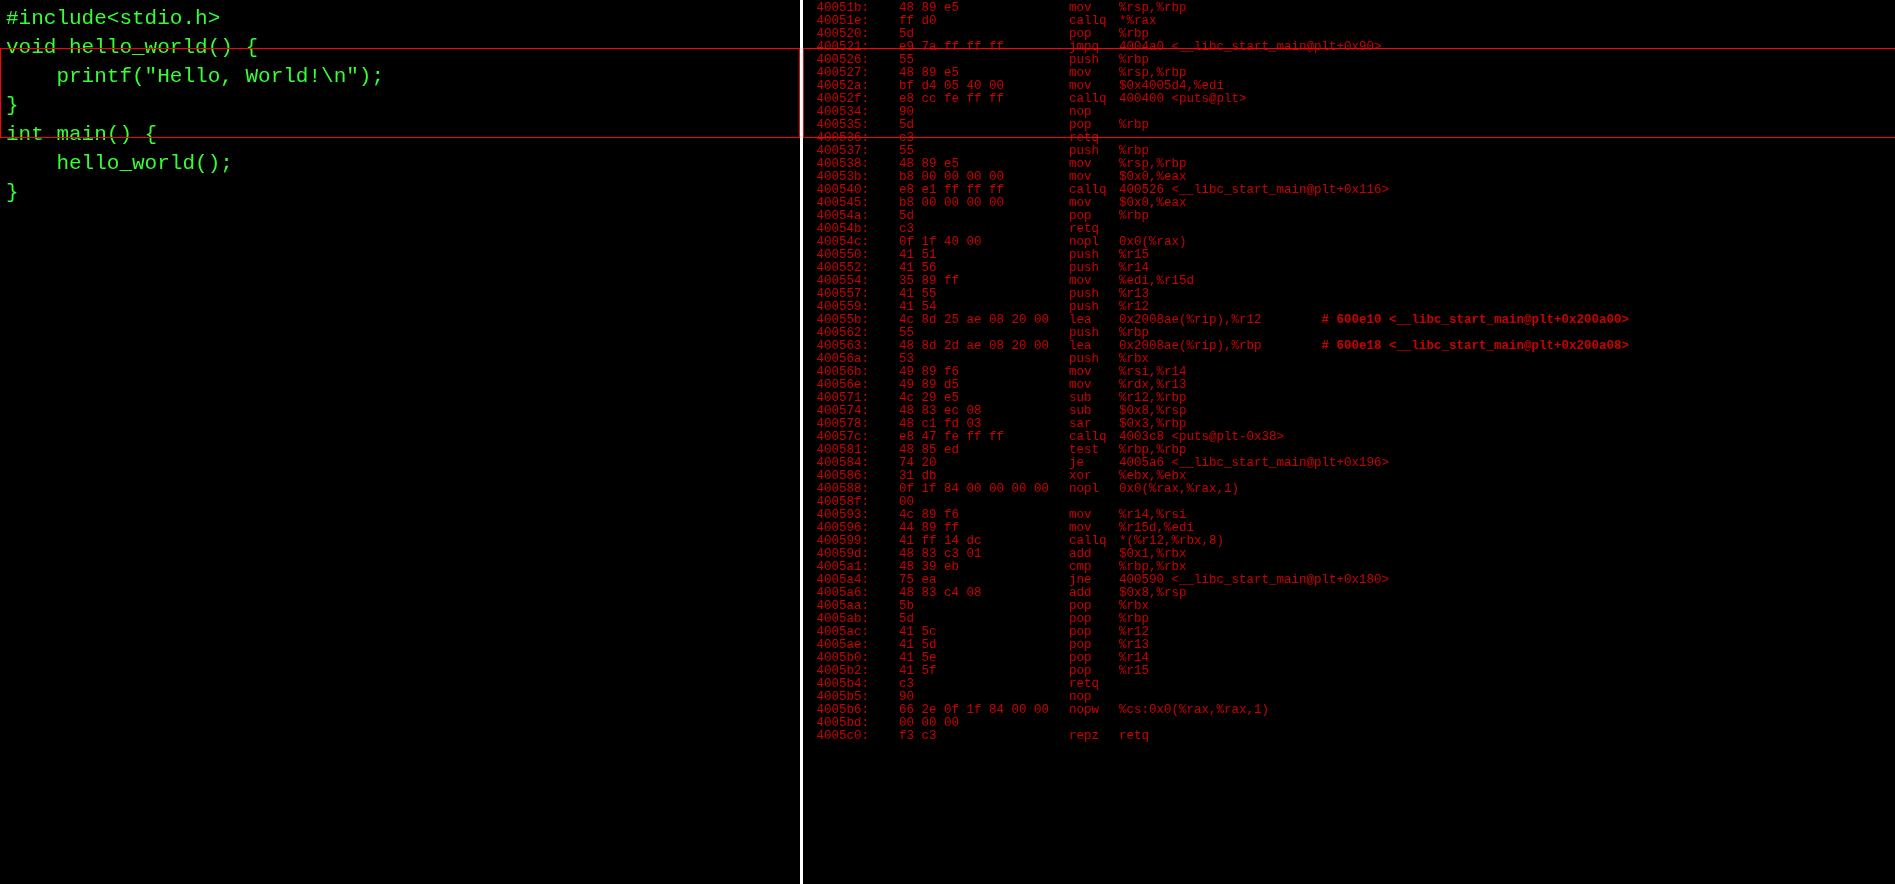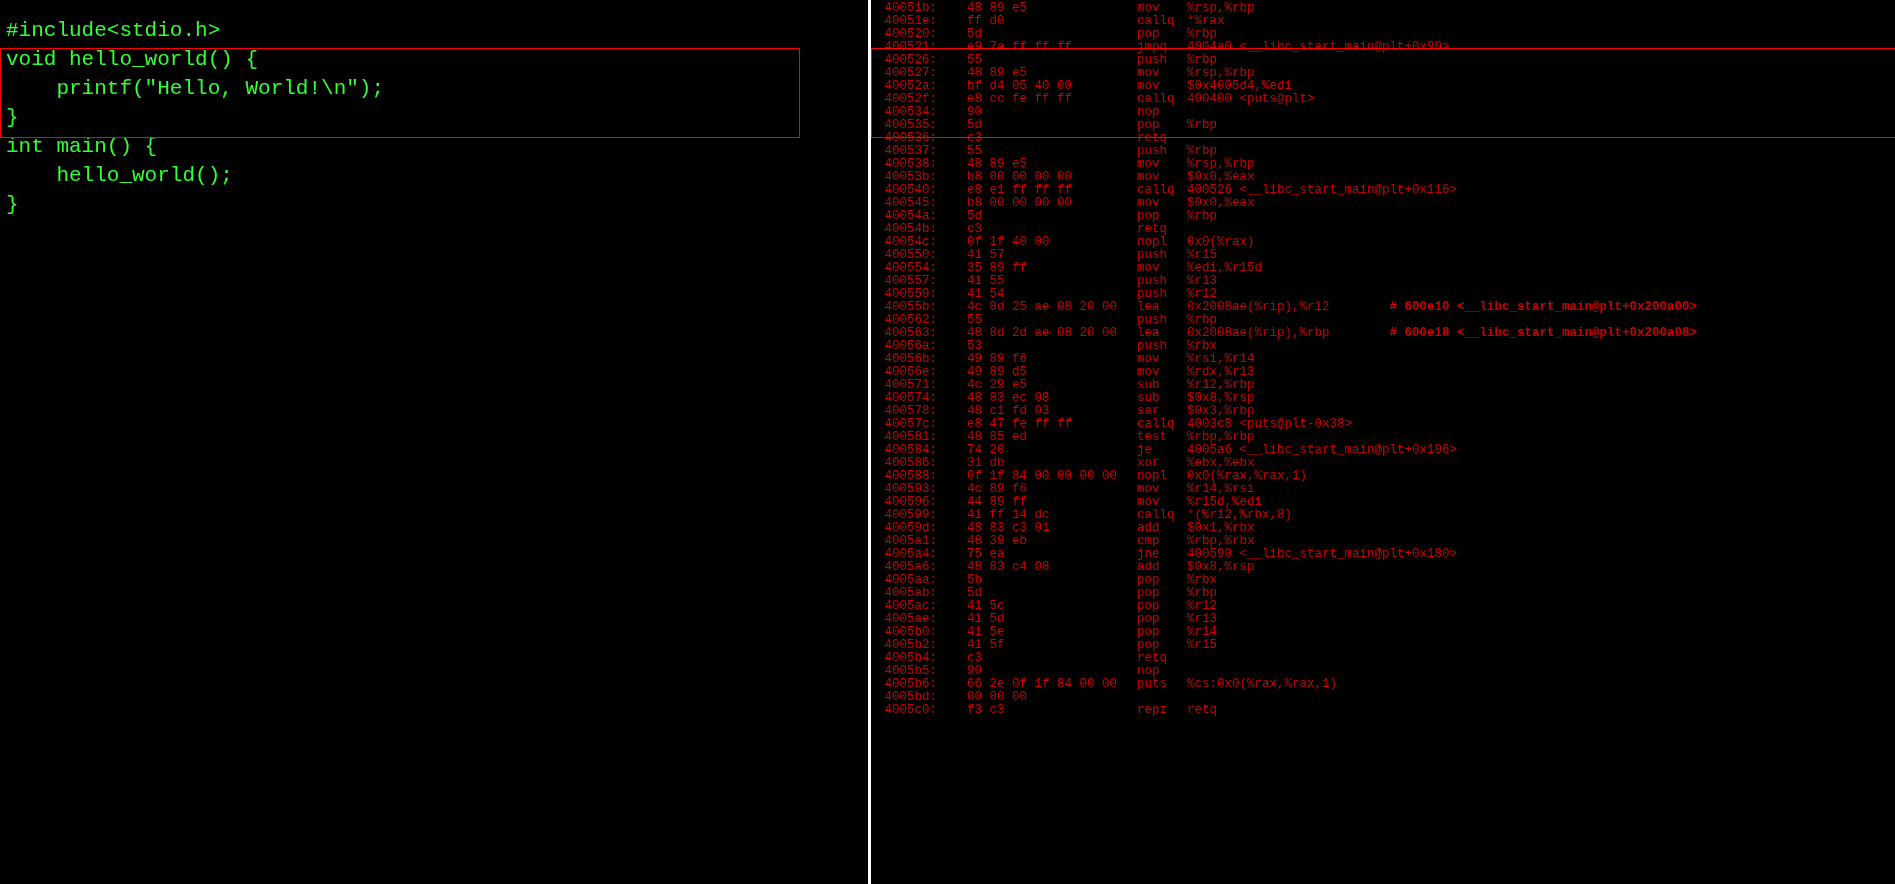--- a/index.html
+++ b/index.html
@@ -5,24 +5,24 @@
   * { margin: 0; padding: 0; box-sizing: border-box; }
   body {
     background: #000;
     font-family: 'Courier New', monospace;
     width: 1895px;
     height: 884px;
     overflow: hidden;
     display: flex;
   }
   .left-pane {
-    width: 868px;
+    width: 800px;
     height: 100%;
     position: relative;
-    padding: 16px 6px;
+    padding: 4px 6px;
     border-radius: 12px;
   }
   .divider {
     width: 3px;
     height: 100%;
     background: #fff;
   }
   .right-pane {
     flex: 1;
     height: 100%;
@@ -99,50 +99,52 @@
       <div class="asm-line"><span class="asm-addr"> 400535:</span><span class="asm-bytes">5d</span><span class="asm-mn">pop</span><span class="asm-op">%rbp</span></div>
       <div class="asm-line"><span class="asm-addr"> 400536:</span><span class="asm-bytes">c3</span><span class="asm-mn">retq</span><span class="asm-op"></span></div>
       <div class="asm-line"><span class="asm-addr"> 400537:</span><span class="asm-bytes">55</span><span class="asm-mn">push</span><span class="asm-op">%rbp</span></div>
       <div class="asm-line"><span class="asm-addr"> 400538:</span><span class="asm-bytes">48 89 e5</span><span class="asm-mn">mov</span><span class="asm-op">%rsp,%rbp</span></div>
       <div class="asm-line"><span class="asm-addr"> 40053b:</span><span class="asm-bytes">b8 00 00 00 00</span><span class="asm-mn">mov</span><span class="asm-op">$0x0,%eax</span></div>
       <div class="asm-line"><span class="asm-addr"> 400540:</span><span class="asm-bytes">e8 e1 ff ff ff</span><span class="asm-mn">callq</span><span class="asm-op">400526 &lt;__libc_start_main@plt+0x116&gt;</span></div>
       <div class="asm-line"><span class="asm-addr"> 400545:</span><span class="asm-bytes">b8 00 00 00 00</span><span class="asm-mn">mov</span><span class="asm-op">$0x0,%eax</span></div>
       <div class="asm-line"><span class="asm-addr"> 40054a:</span><span class="asm-bytes">5d</span><span class="asm-mn">pop</span><span class="asm-op">%rbp</span></div>
       <div class="asm-line"><span class="asm-addr"> 40054b:</span><span class="asm-bytes">c3</span><span class="asm-mn">retq</span><span class="asm-op"></span></div>
       <div class="asm-line"><span class="asm-addr"> 40054c:</span><span class="asm-bytes">0f 1f 40 00</span><span class="asm-mn">nopl</span><span class="asm-op">0x0(%rax)</span></div>
-      <div class="asm-line"><span class="asm-addr"> 400550:</span><span class="asm-bytes">41 57</span><span class="asm-mn">push</span><span class="asm-op">%r15</span></div>
+      <div class="asm-line"><span class="asm-addr"> 400550:</span><span class="asm-bytes">41 51</span><span class="asm-mn">push</span><span class="asm-op">%r15</span></div>
+      <div class="asm-line"><span class="asm-addr"> 400552:</span><span class="asm-bytes">41 56</span><span class="asm-mn">push</span><span class="asm-op">%r14</span></div>
       <div class="asm-line"><span class="asm-addr"> 400554:</span><span class="asm-bytes">35 89 ff</span><span class="asm-mn">mov</span><span class="asm-op">%edi,%r15d</span></div>
       <div class="asm-line"><span class="asm-addr"> 400557:</span><span class="asm-bytes">41 55</span><span class="asm-mn">push</span><span class="asm-op">%r13</span></div>
       <div class="asm-line"><span class="asm-addr"> 400559:</span><span class="asm-bytes">41 54</span><span class="asm-mn">push</span><span class="asm-op">%r12</span></div>
       <div class="asm-line"><span class="asm-addr"> 40055b:</span><span class="asm-bytes">4c 8d 25 ae 08 20 00</span><span class="asm-mn">lea</span><span class="asm-op">0x2008ae(%rip),%r12</span><span class="asm-comment"># 600e10 &lt;__libc_start_main@plt+0x200a00&gt;</span></div>
       <div class="asm-line"><span class="asm-addr"> 400562:</span><span class="asm-bytes">55</span><span class="asm-mn">push</span><span class="asm-op">%rbp</span></div>
       <div class="asm-line"><span class="asm-addr"> 400563:</span><span class="asm-bytes">48 8d 2d ae 08 20 00</span><span class="asm-mn">lea</span><span class="asm-op">0x2008ae(%rip),%rbp</span><span class="asm-comment"># 600e18 &lt;__libc_start_main@plt+0x200a08&gt;</span></div>
       <div class="asm-line"><span class="asm-addr"> 40056a:</span><span class="asm-bytes">53</span><span class="asm-mn">push</span><span class="asm-op">%rbx</span></div>
       <div class="asm-line"><span class="asm-addr"> 40056b:</span><span class="asm-bytes">49 89 f6</span><span class="asm-mn">mov</span><span class="asm-op">%rsi,%r14</span></div>
       <div class="asm-line"><span class="asm-addr"> 40056e:</span><span class="asm-bytes">49 89 d5</span><span class="asm-mn">mov</span><span class="asm-op">%rdx,%r13</span></div>
       <div class="asm-line"><span class="asm-addr"> 400571:</span><span class="asm-bytes">4c 29 e5</span><span class="asm-mn">sub</span><span class="asm-op">%r12,%rbp</span></div>
       <div class="asm-line"><span class="asm-addr"> 400574:</span><span class="asm-bytes">48 83 ec 08</span><span class="asm-mn">sub</span><span class="asm-op">$0x8,%rsp</span></div>
       <div class="asm-line"><span class="asm-addr"> 400578:</span><span class="asm-bytes">48 c1 fd 03</span><span class="asm-mn">sar</span><span class="asm-op">$0x3,%rbp</span></div>
       <div class="asm-line"><span class="asm-addr"> 40057c:</span><span class="asm-bytes">e8 47 fe ff ff</span><span class="asm-mn">callq</span><span class="asm-op">4003c8 &lt;puts@plt-0x38&gt;</span></div>
       <div class="asm-line"><span class="asm-addr"> 400581:</span><span class="asm-bytes">48 85 ed</span><span class="asm-mn">test</span><span class="asm-op">%rbp,%rbp</span></div>
       <div class="asm-line"><span class="asm-addr"> 400584:</span><span class="asm-bytes">74 20</span><span class="asm-mn">je</span><span class="asm-op">4005a6 &lt;__libc_start_main@plt+0x196&gt;</span></div>
       <div class="asm-line"><span class="asm-addr"> 400586:</span><span class="asm-bytes">31 db</span><span class="asm-mn">xor</span><span class="asm-op">%ebx,%ebx</span></div>
       <div class="asm-line"><span class="asm-addr"> 400588:</span><span class="asm-bytes">0f 1f 84 00 00 00 00</span><span class="asm-mn">nopl</span><span class="asm-op">0x0(%rax,%rax,1)</span></div>
+      <div class="asm-line"><span class="asm-addr"> 40058f:</span><span class="asm-bytes">00</span><span class="asm-mn"></span><span class="asm-op"></span></div>
       <div class="asm-line"><span class="asm-addr"> 400593:</span><span class="asm-bytes">4c 89 f6</span><span class="asm-mn">mov</span><span class="asm-op">%r14,%rsi</span></div>
       <div class="asm-line"><span class="asm-addr"> 400596:</span><span class="asm-bytes">44 89 ff</span><span class="asm-mn">mov</span><span class="asm-op">%r15d,%edi</span></div>
       <div class="asm-line"><span class="asm-addr"> 400599:</span><span class="asm-bytes">41 ff 14 dc</span><span class="asm-mn">callq</span><span class="asm-op">*(%r12,%rbx,8)</span></div>
       <div class="asm-line"><span class="asm-addr"> 40059d:</span><span class="asm-bytes">48 83 c3 01</span><span class="asm-mn">add</span><span class="asm-op">$0x1,%rbx</span></div>
       <div class="asm-line"><span class="asm-addr"> 4005a1:</span><span class="asm-bytes">48 39 eb</span><span class="asm-mn">cmp</span><span class="asm-op">%rbp,%rbx</span></div>
       <div class="asm-line"><span class="asm-addr"> 4005a4:</span><span class="asm-bytes">75 ea</span><span class="asm-mn">jne</span><span class="asm-op">400590 &lt;__libc_start_main@plt+0x180&gt;</span></div>
       <div class="asm-line"><span class="asm-addr"> 4005a6:</span><span class="asm-bytes">48 83 c4 08</span><span class="asm-mn">add</span><span class="asm-op">$0x8,%rsp</span></div>
       <div class="asm-line"><span class="asm-addr"> 4005aa:</span><span class="asm-bytes">5b</span><span class="asm-mn">pop</span><span class="asm-op">%rbx</span></div>
       <div class="asm-line"><span class="asm-addr"> 4005ab:</span><span class="asm-bytes">5d</span><span class="asm-mn">pop</span><span class="asm-op">%rbp</span></div>
       <div class="asm-line"><span class="asm-addr"> 4005ac:</span><span class="asm-bytes">41 5c</span><span class="asm-mn">pop</span><span class="asm-op">%r12</span></div>
       <div class="asm-line"><span class="asm-addr"> 4005ae:</span><span class="asm-bytes">41 5d</span><span class="asm-mn">pop</span><span class="asm-op">%r13</span></div>
       <div class="asm-line"><span class="asm-addr"> 4005b0:</span><span class="asm-bytes">41 5e</span><span class="asm-mn">pop</span><span class="asm-op">%r14</span></div>
       <div class="asm-line"><span class="asm-addr"> 4005b2:</span><span class="asm-bytes">41 5f</span><span class="asm-mn">pop</span><span class="asm-op">%r15</span></div>
       <div class="asm-line"><span class="asm-addr"> 4005b4:</span><span class="asm-bytes">c3</span><span class="asm-mn">retq</span><span class="asm-op"></span></div>
       <div class="asm-line"><span class="asm-addr"> 4005b5:</span><span class="asm-bytes">90</span><span class="asm-mn">nop</span><span class="asm-op"></span></div>
-      <div class="asm-line"><span class="asm-addr"> 4005b6:</span><span class="asm-bytes">66 2e 0f 1f 84 00 00</span><span class="asm-mn">puts</span><span class="asm-op">%cs:0x0(%rax,%rax,1)</span></div>
+      <div class="asm-line"><span class="asm-addr"> 4005b6:</span><span class="asm-bytes">66 2e 0f 1f 84 00 00</span><span class="asm-mn">nopw</span><span class="asm-op">%cs:0x0(%rax,%rax,1)</span></div>
       <div class="asm-line"><span class="asm-addr"> 4005bd:</span><span class="asm-bytes">00 00 00</span><span class="asm-mn"></span><span class="asm-op"></span></div>
       <div class="asm-line"><span class="asm-addr"> 4005c0:</span><span class="asm-bytes">f3 c3</span><span class="asm-mn">repz</span><span class="asm-op">retq</span></div>
     </div>
 </div>
 
 </body></html>

